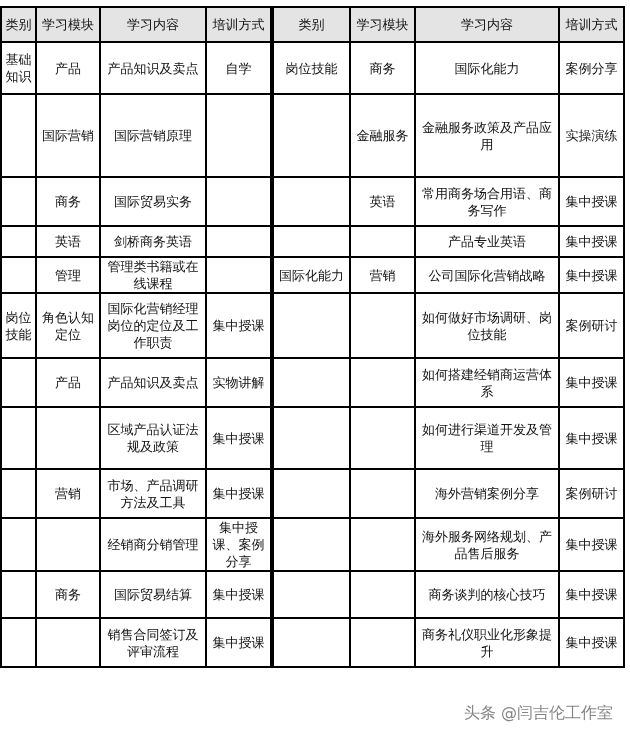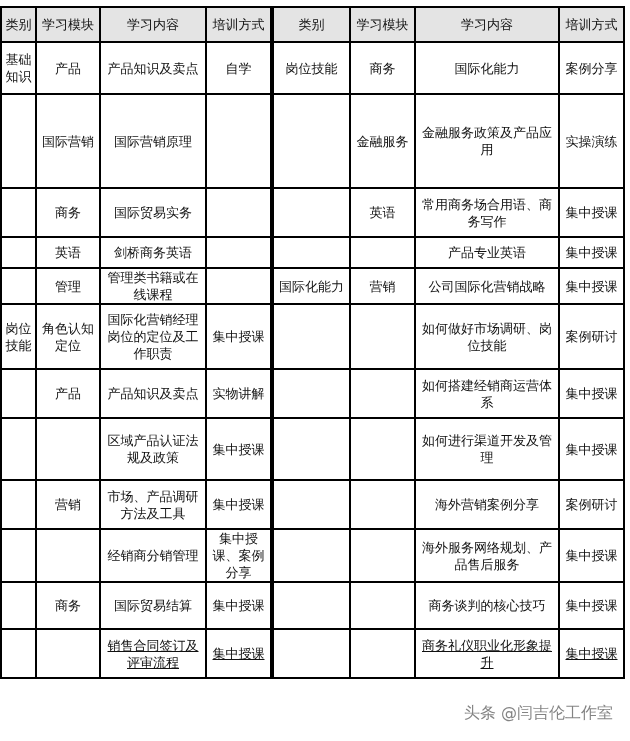--- a/index.html
+++ b/index.html
@@ -45,21 +45,21 @@
       <tr style="height: 52px;">
         <td class="c">基础知识</td>
         <td class="c">产品</td>
         <td class="l">产品知识及卖点</td>
         <td class="c sep">自学</td>
         <td class="c">岗位技能</td>
         <td class="c">商务</td>
         <td class="l">国际化能力</td>
         <td class="c">案例分享</td>
       </tr>
-      <tr style="height: 94px;">
+      <tr style="height: 83px;">
         <td class="c"></td>
         <td class="c">国际营销</td>
         <td class="l">国际营销原理</td>
         <td class="c sep"></td>
         <td class="c"></td>
         <td class="c">金融服务</td>
         <td class="l">金融服务政策及产品应用</td>
         <td class="c">实操演练</td>
       </tr>
       <tr style="height: 49px;">
@@ -145,21 +145,21 @@
       <tr style="height: 47px;">
         <td class="c"></td>
         <td class="c">商务</td>
         <td class="l">国际贸易结算</td>
         <td class="c sep">集中授课</td>
         <td class="c"></td>
         <td class="c"></td>
         <td class="l">商务谈判的核心技巧</td>
         <td class="c">集中授课</td>
       </tr>
-      <tr style="height: 49px; text-decoration: underline;">
+      <tr style="height: 49px;">
         <td class="c"></td>
         <td class="c"></td>
         <td class="l">销售合同签订及评审流程</td>
         <td class="c sep">集中授课</td>
         <td class="c"></td>
         <td class="c"></td>
         <td class="l">商务礼仪职业化形象提升</td>
         <td class="c">集中授课</td>
       </tr>
     </tbody>

